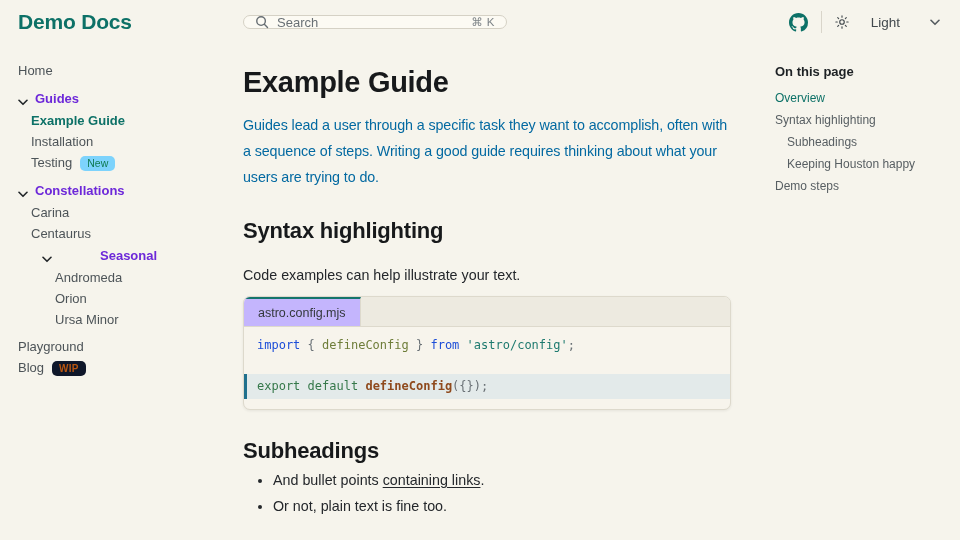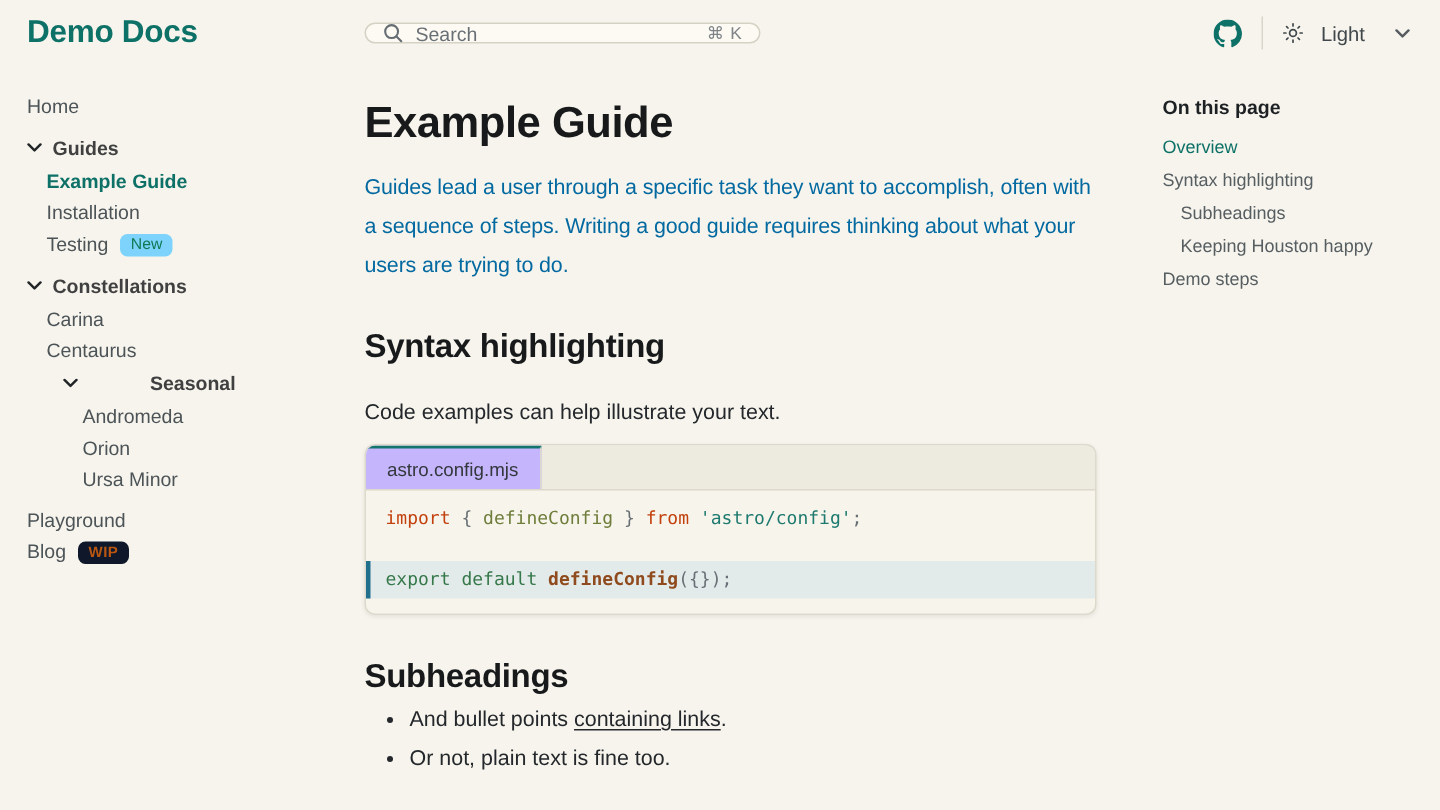--- a/index.html
+++ b/index.html
@@ -21,29 +21,29 @@
   }
   .searchbar {
     width:264px; height:14px; display:flex; align-items:center; gap:8px;
     background:#fcfaf3; border:1px solid #d5d1c5; border-radius:8px;
     padding:0 11px; color:#697075; font-size:13px; cursor:pointer;
   }
   .searchbar .shortcut { margin-left:auto; font-size:11.5px; color:#7d8387; letter-spacing:0.5px; }
   .header-right { margin-left:auto; display:flex; align-items:center; gap:13px; }
   .gh-link { display:flex; cursor:pointer; }
   .v-divider { width:1px; height:22px; background:#d9d5ca; }
-  .theme-select { display:flex; align-items:center; gap:12px; color:#41484c; font-size:13.5px; cursor:pointer; padding-right:2px; }
+  .theme-select { display:flex; align-items:center; gap:22px; color:#41484c; font-size:13.5px; cursor:pointer; padding-right:2px; }
   .theme-select .chev { margin-left:8px; display:flex; }
   
   .layout { display:grid; grid-template-columns:225px 550px 185px; height:496px; }
   
   .sidebar { padding:20px 0 0 18px; font-size:13px; color:#4d5458; }
   .side-link { height:14px; line-height:14px; margin-bottom:7px; cursor:pointer; display:flex; align-items:center; }
   .group-head {
-    display:flex; align-items:center; gap:7px; font-weight:700; color:#404040;
+    display:flex; align-items:flex-end; gap:7px; font-weight:700; color:#6d28d9;
     height:15px; line-height:15px; margin:13px 0 8px; cursor:pointer;
   }
   .group-items { padding-left:13px; }
   .sub-group { padding-left:11px; }
   .sub-group .group-head { margin:7px 0 8px;gap:48px; }
   .sub-items { padding-left:13px; }
   .active-link { color:#0d7167; font-weight:700; }
   .badge {
     display:inline-block; margin-left:8px; border-radius:5px;
     padding:2px 7px; line-height:11px;
@@ -68,21 +68,21 @@
     font-size:12.5px; color:#33383c; cursor:pointer;
   }
   pre.code {
     margin:0; padding:9px 0 10px;
     font-family:"DejaVu Sans Mono", monospace; font-size:12px; line-height:19px;
   }
   .code-line { padding:0 13px; white-space:pre; min-height:19px; }
   .code-line.hl {
     background:#e3eaea; border-left:3px solid #20708d; padding:3px 13px 3px 10px;
   }
-  .tok-keyword { color:#c2410c; }
+  .tok-keyword { color:#1d4ed8; }
   .tok-identifier { color:#6e7d39; }
   .tok-punct { color:#697075; }
   .tok-string { color:#1e7a6f; }
   .tok-keyword2 { color:#35784a; }
   .tok-function { color:#8f4a1d; font-weight:bold; }
   
   ul.bullets { margin-top:1px; padding-left:30px; }
   ul.bullets li { font-size:14.3px; line-height:26px; color:#24272b; }
   ul.bullets li::marker { color:#24272b; }
   .inline-link { color:#24272b; text-decoration:underline; text-underline-offset:2px; cursor:pointer; }

